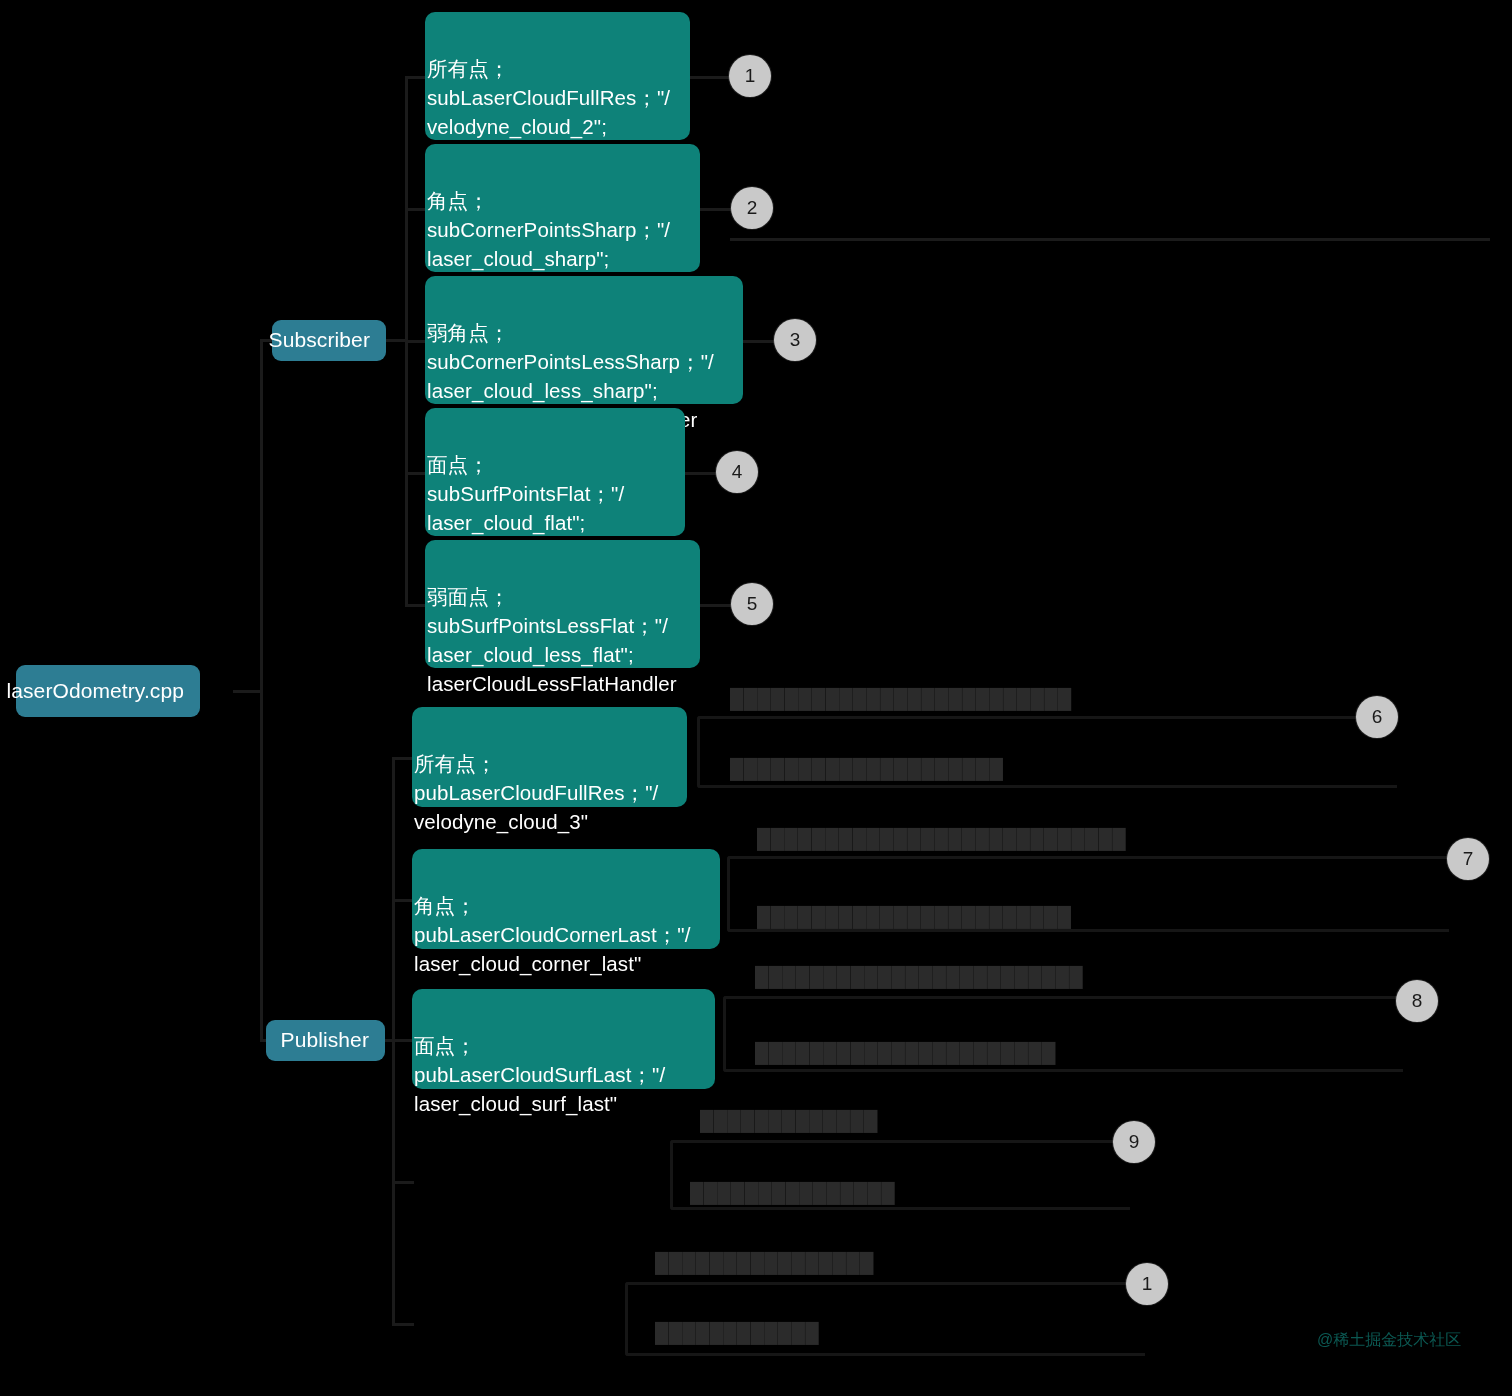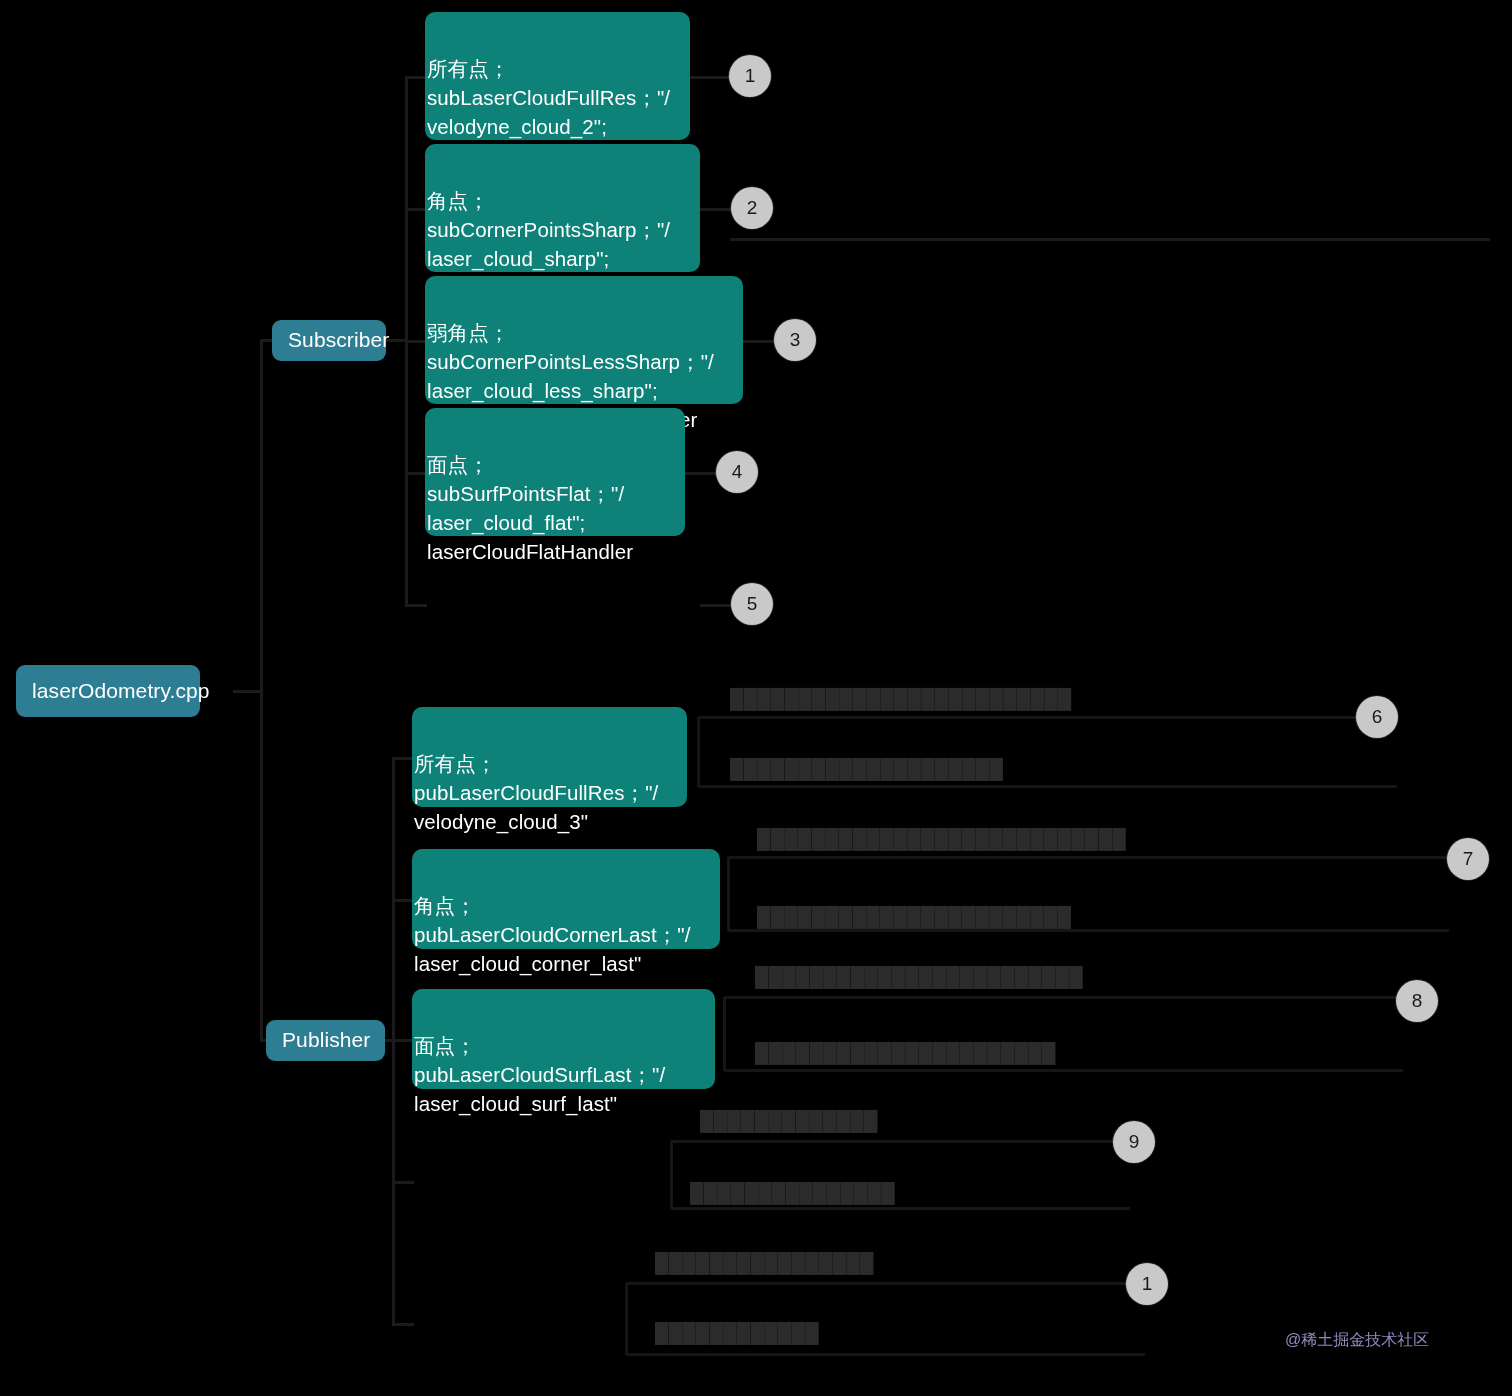--- a/index.html
+++ b/index.html
@@ -25,21 +25,21 @@
     white-space: pre-line;
     letter-spacing: .1px;
   }
   .node-blue {
     background: #2d7d93;
     font-size: 21px;
     padding: 9px 16px 10px 16px;
     border-radius: 9px;
     display: flex;
     align-items: center;
-    justify-content: flex-start;
+    justify-content: flex-end;
   }
   .node-teal {
     background: #0e8279;
     font-size: 20.5px;
     padding: 13px 18px 14px 2px;
   }
 
   
   .line-v, .line-h {
     position: absolute;
@@ -74,24 +74,25 @@
   .ann-box {
     position: absolute;
     border: 3px solid #161616;
     border-right: none;
     border-radius: 3px 0 0 3px;
   }
 
   
   .watermark {
     position: absolute;
-    color: #c4b5fd;
+    color: #0f766e;
     font-size: 16px;
     opacity: .75;
     white-space: nowrap;
+    margin-left: 32px;
   }
 </style>
 </head>
 <body>
 
 <div id="canvas">
 
   <div class="line-h" style="left:233px; top:690px; width:30px;"></div>
 
   <div class="line-v" style="left:260px; top:340px; height:702px;"></div>
@@ -174,20 +175,26 @@
 laserCloudLessSharpHandler</span>
   </div>
 
   <div class="node node-teal" style="left:425px; top:408px; width:260px; height:128px;">
     <span>面点；
 subSurfPointsFlat；"/
 laser_cloud_flat";
 laserCloudFlatHandler</span>
   </div>
 
+  <div class="node node-teal" style="left:425px; top:540px; width:275px; height:128px;">
+    <span>弱面点；
+subSurfPointsLessFlat；"/
+laser_cloud_less_flat";
+laserCloudLessFlatHandler</span>
+  </div>
 
   <div class="node node-teal" style="left:412px; top:707px; width:275px; height:100px;">
     <span>所有点；
 pubLaserCloudFullRes；"/
 velodyne_cloud_3"</span>
   </div>
 
   <div class="node node-teal" style="left:412px; top:849px; width:308px; height:100px;">
     <span>角点；
 pubLaserCloudCornerLast；"/

